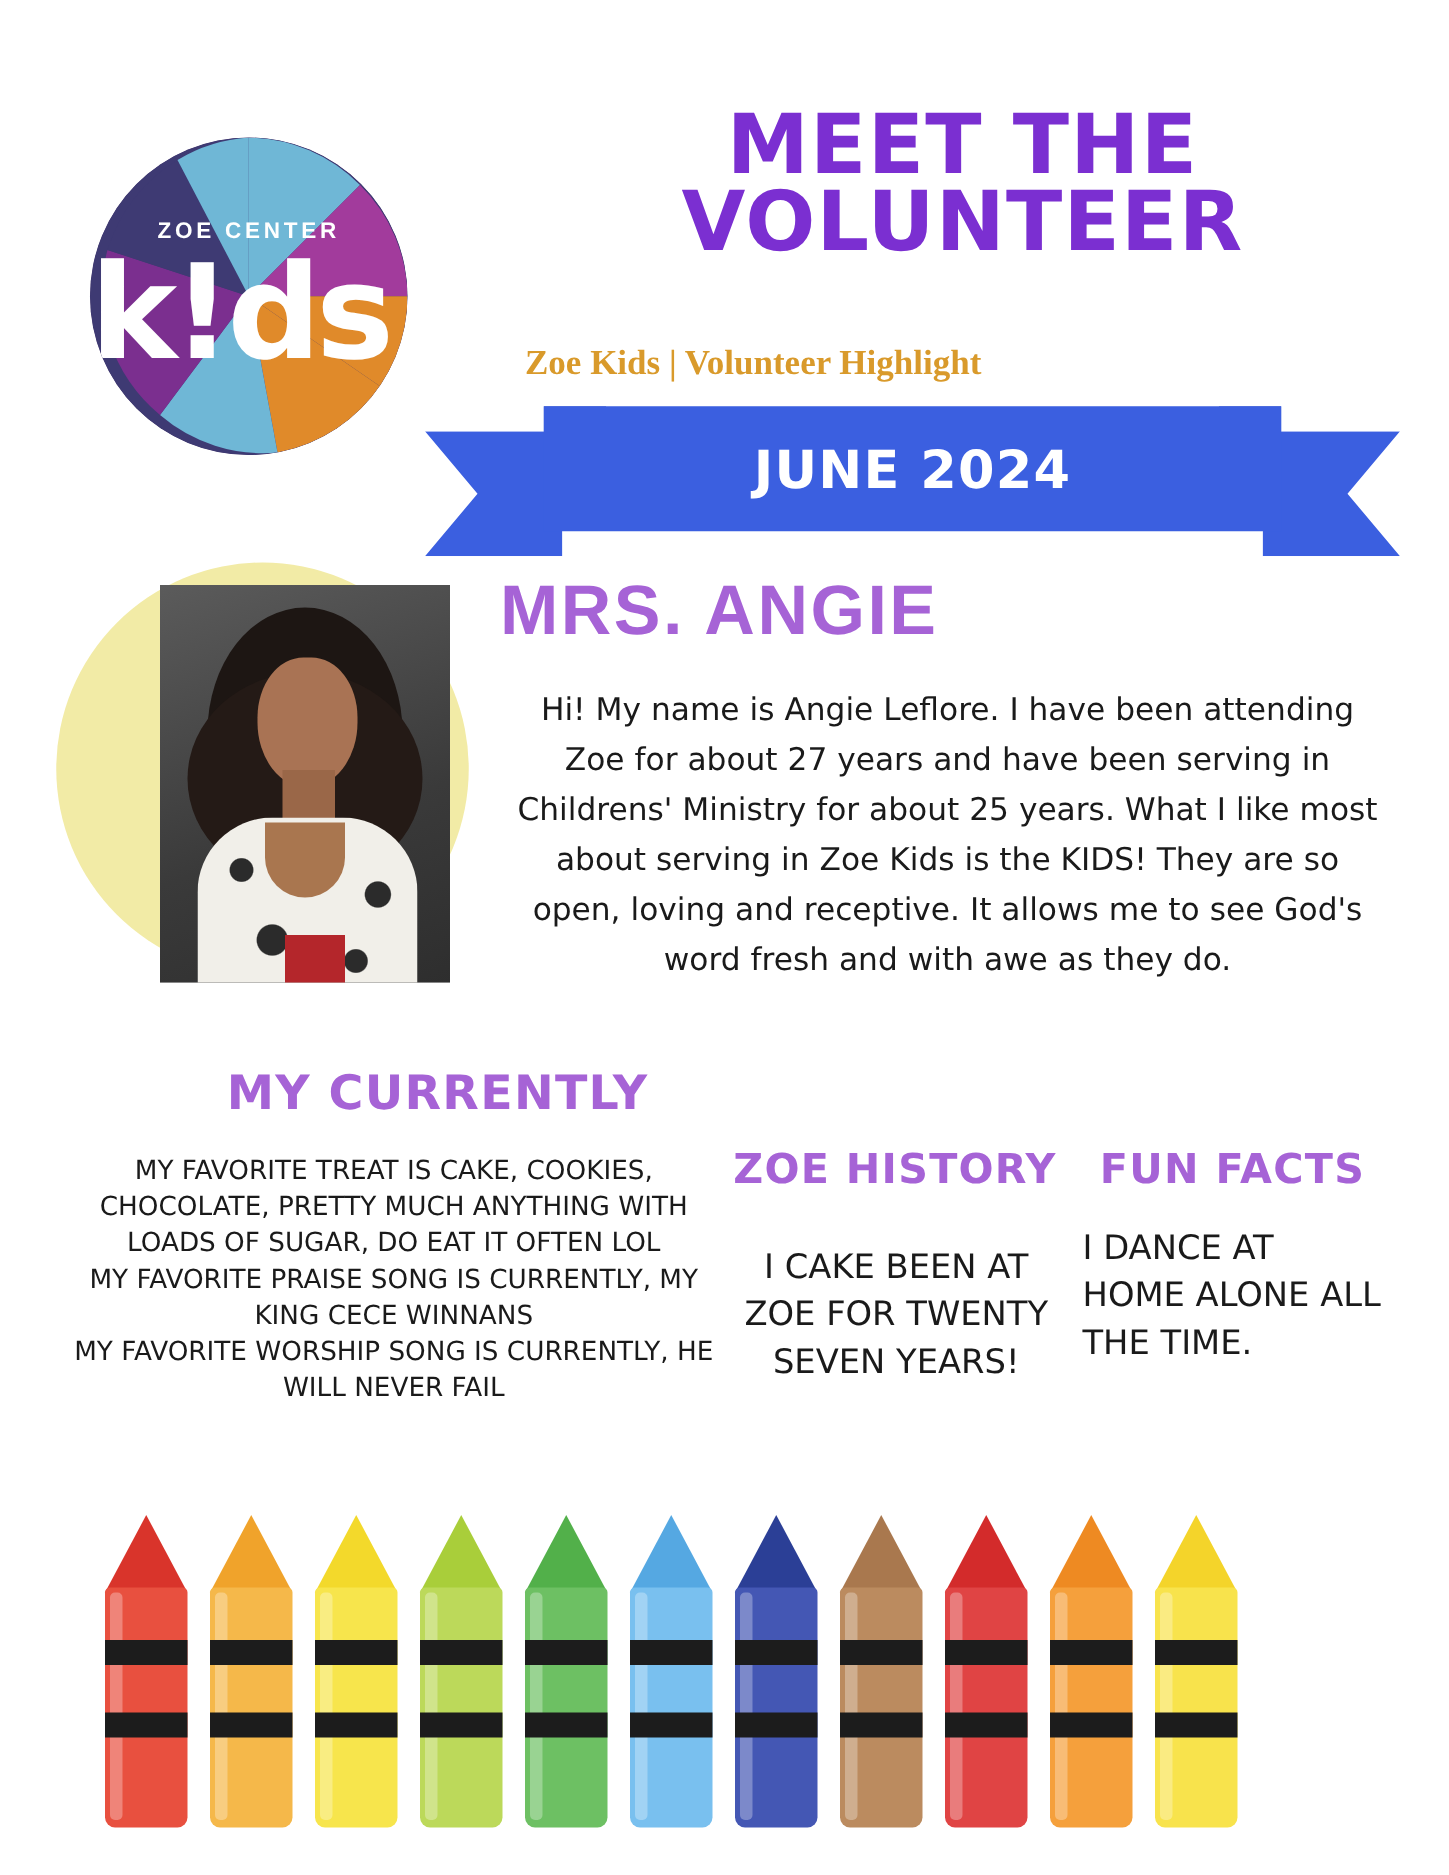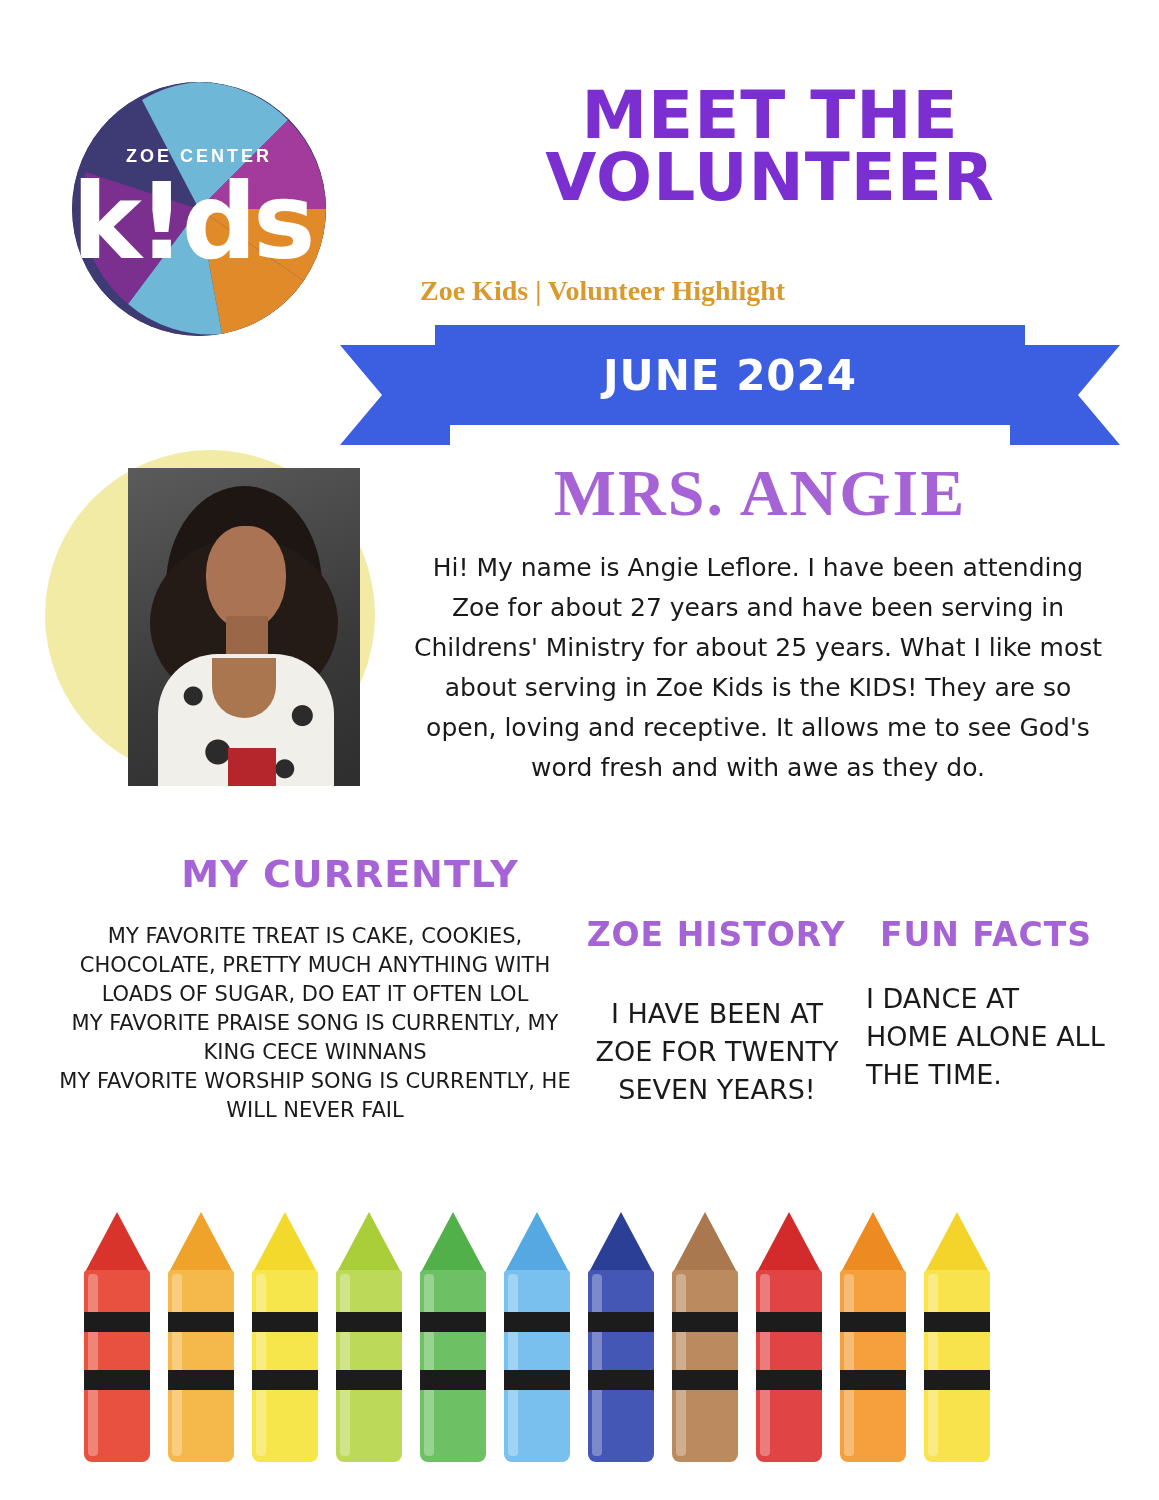--- a/index.html
+++ b/index.html
@@ -12,21 +12,21 @@
     height: 1500px;
     position: relative;
     overflow: hidden;
     font-family: "DejaVu Sans", sans-serif;
   }
 
   
   .logo-wrap {
     position: absolute;
     left: 72px;
-    top: 82px;
+    top: 110px;
     width: 254px;
     height: 254px;
   }
   .logo-circle {
     position: absolute;
     inset: 0;
     border-radius: 50%;
     overflow: hidden;
     background: #4b3f72;
   }
@@ -231,25 +231,25 @@
     height: 40px;
     background: #b4262b;
   }
 
   
   .person-name {
     position: absolute;
     left: 400px;
     top: 455px;
     width: 720px;
-    text-align: center;
+    text-align: left;
     color: #a663d6;
-    font-size: 66px;
-    font-weight: bold;
-    font-family: Liberation Serif, serif;
+    font-size: 56px;
+    font-weight: bold;
+    font-family: Liberation Sans, sans-serif;
     letter-spacing: 2px;
   }
 
   
   .bio {
     position: absolute;
     left: 408px;
     top: 548px;
     width: 700px;
     text-align: center;
@@ -435,21 +435,21 @@
 <div class="bio">Hi! My name is Angie Leflore. I have been attending Zoe for about 27 years and have been serving in Childrens' Ministry for about 25 years. What I like most about serving in Zoe Kids is the KIDS! They are so open, loving and receptive. It allows me to see God's word fresh and with awe as they do.</div>
 
 <div class="h-favorites">MY CURRENTLY</div>
 <div class="favorites-body">
   <div>MY FAVORITE TREAT IS CAKE, COOKIES, CHOCOLATE, PRETTY MUCH ANYTHING WITH LOADS OF SUGAR, DO EAT IT OFTEN LOL</div>
   <div>MY FAVORITE PRAISE SONG IS CURRENTLY, MY KING CECE WINNANS</div>
   <div>MY FAVORITE WORSHIP SONG IS CURRENTLY, HE WILL NEVER FAIL</div>
 </div>
 
 <div class="h-history">ZOE HISTORY</div>
-<div class="history-body">I HAVE BEEN AT ZOE FOR TWENTY SEVEN YEARS!</div>
+<div class="history-body">I CAKE BEEN AT ZOE FOR TWENTY SEVEN YEARS!</div>
 
 <div class="h-funfacts">FUN FACTS</div>
 <div class="funfacts-body">I DANCE AT HOME ALONE ALL THE TIME.</div>
 
 <div class="crayons" id="crayon-row">
     <div class="crayon">
       <div class="tip" style="background:#d9342b"></div>
       <div class="body" style="background:#e8503f"></div>
       <div class="shine"></div>
       <div class="stripe1"></div>

